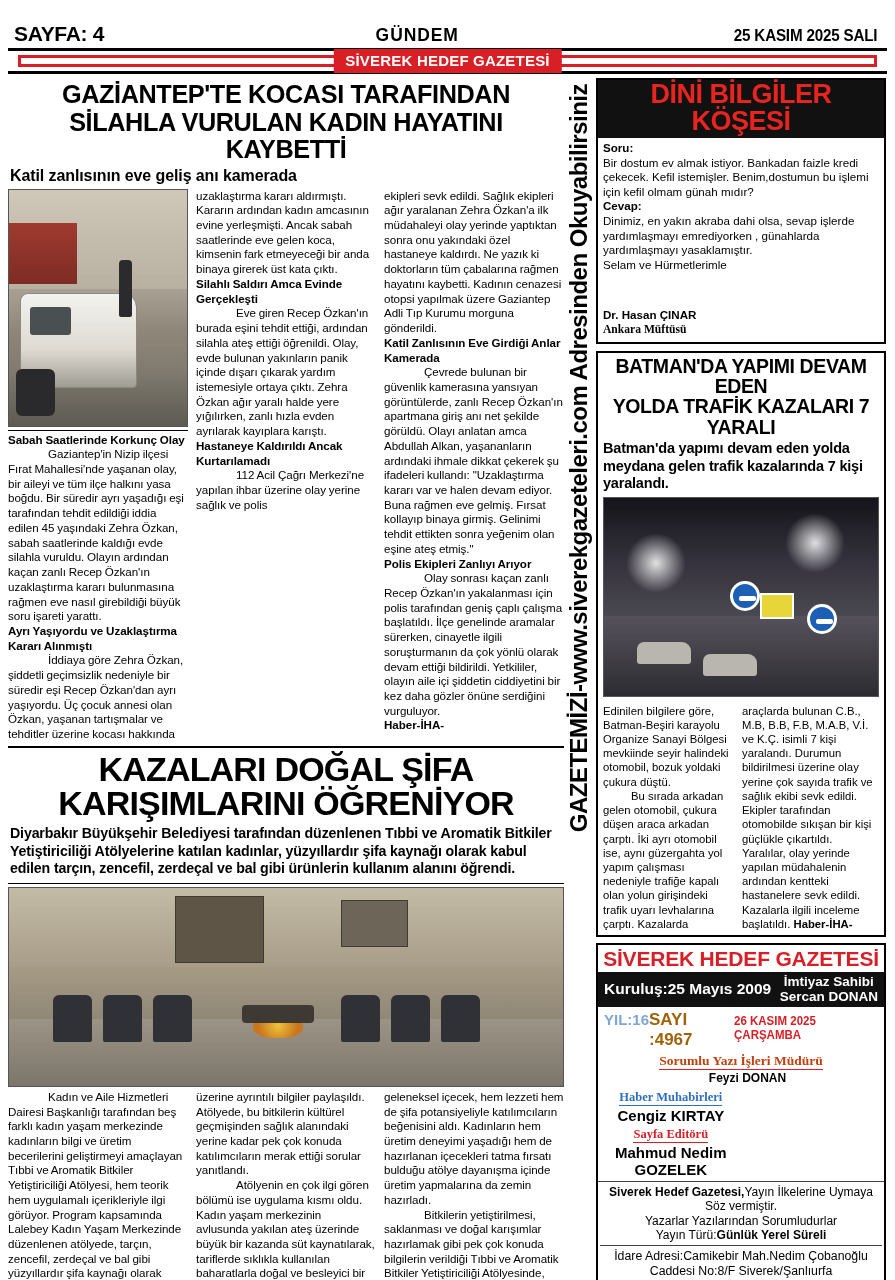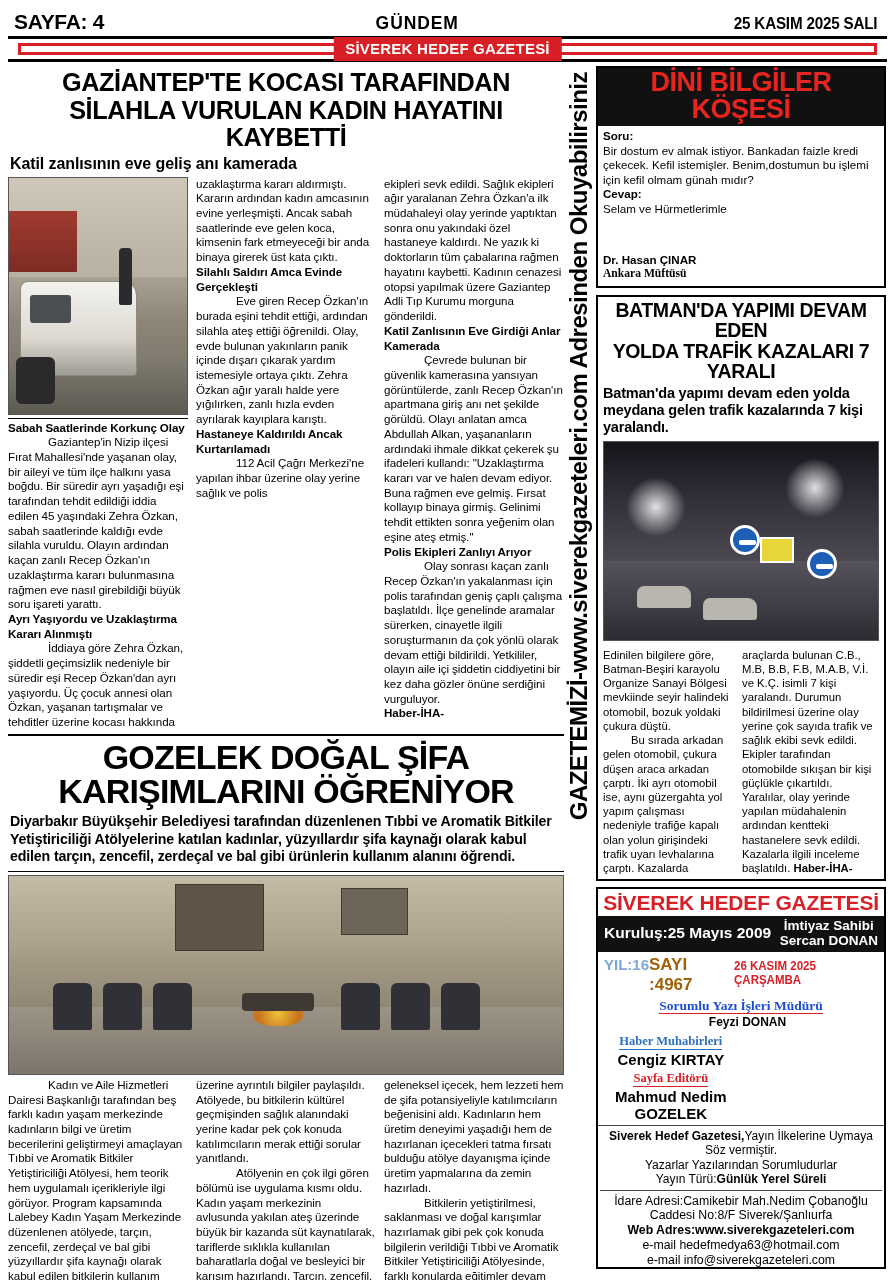--- a/index.html
+++ b/index.html
@@ -7,21 +7,21 @@
   html, body {
     width: 895px; height: 1280px;
     background: #ffffff;
     font-family: "Liberation Sans", sans-serif;
     color: #000;
     overflow: hidden;
   }
   .page {
     position: relative;
     width: 895px; height: 1280px;
-    padding: 10px 8px 4px 8px;
+    padding: 22px 8px 4px 8px;
     background: #fff;
   }
 
   
   .topbar {
     display: flex; align-items: baseline; justify-content: space-between;
     padding: 0 6px 2px 6px;
   }
   .topbar .sayfa {
     font-weight: bold; font-size: 21px; letter-spacing: -0.3px;
@@ -289,21 +289,21 @@
   .col-blackbar .imtiyaz { text-align:center; font-weight:bold; font-size:13.5px; line-height:1.12; }
   .col-row {
     display:flex; justify-content:space-between; align-items:baseline;
     padding: 3px 6px 0 6px;
   }
   .col-yil { color:#7fa6d6; font-weight:bold; font-size:15px; }
   .col-sayi { color:#a16207; font-weight:bold; font-size:17px; }
   .col-date { color:#d81f26; font-weight:bold; font-size:12.5px; transform:scaleX(.92); }
   .col-center { text-align:center; padding: 1px 0 0 0; }
   .col-sorumlu {
-    color:#1d4ed8; font-weight:bold; font-size:13.5px;
+    color:#c2410c; font-weight:bold; font-size:13.5px;
     border-bottom: 1.5px solid #d81f26; display:inline-block; line-height:1.15;
     font-family:"Liberation Serif", serif;
   }
   .col-feyzi { font-weight:bold; font-size:12px; padding-top:1px;margin-left:13px; }
   .col-two {
     display:flex; justify-content:space-between; padding: 2px 8px 3px 8px;
     border-bottom: 1.5px solid #444;
     flex-direction: column;
   }
   .col-two .cell { text-align:center; width:48%; }
@@ -389,21 +389,21 @@
               <p class="src">Haber-İHA-</p>
             </div>
           </div>
         </div>
       </div>
 
       <div class="hline2" style="margin:4px 0 2px 0"></div>
 
       <div>
         <div class="hl-2">
-          <div>GOZELEK DOĞAL ŞİFA</div>
+          <div>KAZALARI DOĞAL ŞİFA</div>
           <div>KARIŞIMLARINI ÖĞRENİYOR</div>
         </div>
         <div class="lead-2">Diyarbakır Büyükşehir Belediyesi tarafından düzenlenen Tıbbi ve Aromatik Bitkiler Yetiştiriciliği Atölyelerine katılan kadınlar, yüzyıllardır şifa kaynağı olarak kabul edilen tarçın, zencefil, zerdeçal ve bal gibi ürünlerin kullanım alanını öğrendi.</div>
         <div class="hline" style="margin:1px 0 3px 0"></div>
 
         <div class="photo photo-workshop">
           <div class="ws-wall"></div>
           <div class="ws-door"></div>
           <div class="ws-win"></div>
           <div class="ws-ground"></div>
@@ -445,20 +445,21 @@
     </div>
 
     <div class="right-col">
 
       <div class="box">
         <div class="dini-head">DİNİ BİLGİLER KÖŞESİ</div>
         <div class="dini-body">
           <p class="lbl">Soru:</p>
           <p>Bir dostum ev almak istiyor. Bankadan faizle kredi çekecek. Kefil istemişler. Benim,dostumun bu işlemi  için kefil olmam günah mıdır?</p>
           <p class="lbl">Cevap:</p>
+          <p>Dinimiz, en yakın akraba dahi olsa, sevap işlerde yardımlaşmayı emrediyorken , günahlarda yardımlaşmayı yasaklamıştır.</p>
           <p>Selam ve Hürmetlerimle</p>
           <p class="sig">Dr. Hasan ÇINAR</p>
           <p class="sig2">Ankara Müftüsü</p>
         </div>
       </div>
 
       <div class="box" style="margin-top:7px">
         <div class="batman-head">
           <div>BATMAN'DA YAPIMI DEVAM EDEN</div>
           <div>YOLDA TRAFİK KAZALARI 7 YARALI</div>

